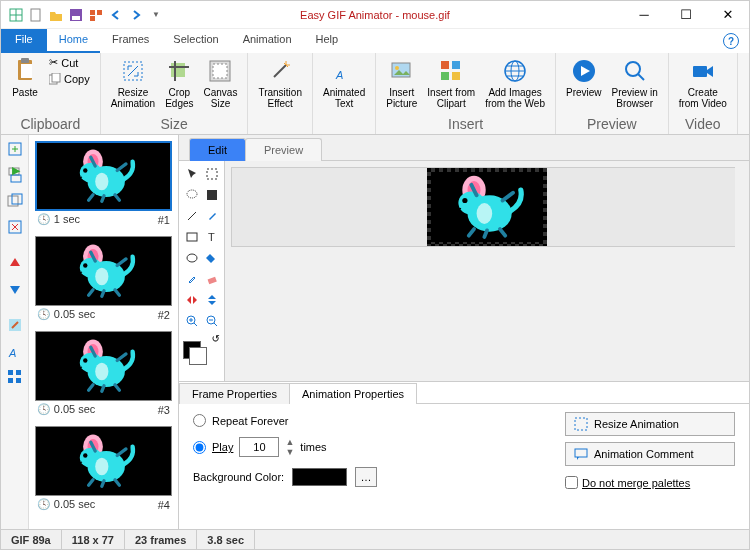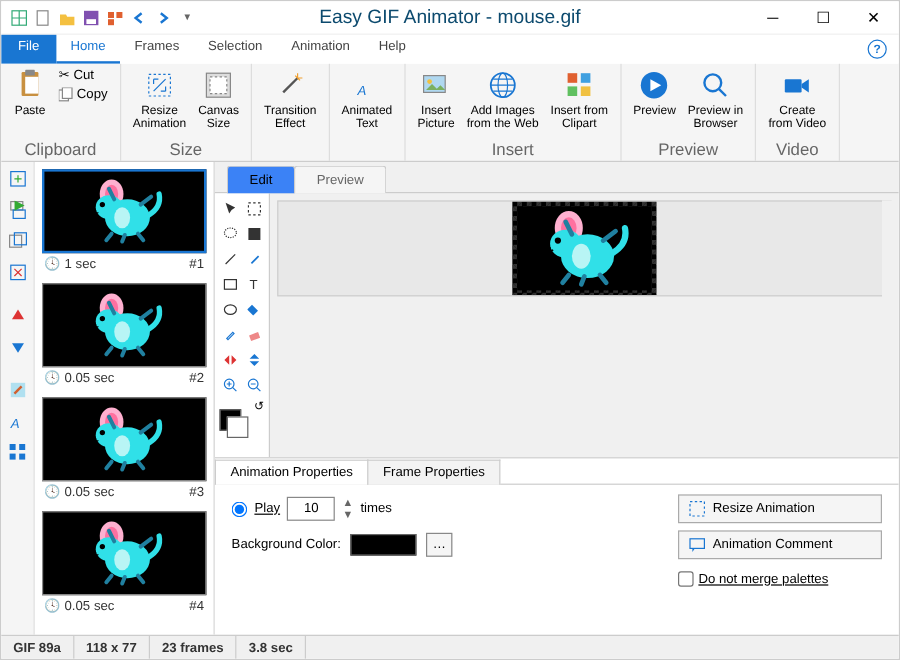--- a/index.html
+++ b/index.html
@@ -1,20 +1,20 @@
 <!DOCTYPE html>
 <html><head>
 <meta charset="utf-8">
 <style>
 * { margin: 0; padding: 0; box-sizing: border-box; font-family: "Segoe UI", Tahoma, sans-serif; font-size: 11px; }
 body { width: 750px; height: 550px; background: #fff; overflow: hidden; display: flex; flex-direction: column; border: 1px solid #ccc; }
 .titlebar { height: 28px; background: #fff; display: flex; align-items: center; position: relative; border-bottom: 1px solid #eee; }
 .qat { display: flex; gap: 2px; padding-left: 6px; align-items: center; }
 .qat-btn { width: 18px; height: 18px; display: flex; align-items: center; justify-content: center; cursor: pointer; }
-.title { position: absolute; left: 50%; transform: translateX(-50%); color: #0c4a6e; font-size: 16px; }
+.title { position: absolute; left: 50%; transform: translateX(-50%); color: #b91c1c; font-size: 11px; }
 .winctrl { position: absolute; right: 0; display: flex; }
 .winctrl div { width: 42px; height: 28px; display: flex; align-items: center; justify-content: center; cursor: pointer; font-size: 13px; }
 
 .tabbar { height: 24px; background: #fff; display: flex; align-items: flex-end; padding-left: 0; position: relative; }
 .file-tab { background: #1976d2; color: #fff; padding: 4px 14px; height: 24px; cursor: pointer; }
 .tab { padding: 4px 12px; cursor: pointer; color: #444; height: 24px; }
 .tab.active { color: #1976d2; border-bottom: 2px solid #1976d2; }
 .help-icon { position: absolute; right: 10px; top: 4px; color: #1976d2; font-weight: bold; cursor: pointer; width: 16px; height: 16px; border: 1px solid #1976d2; border-radius: 50%; display: flex; align-items: center; justify-content: center; font-size: 10px; }
 
 .ribbon { height: 82px; background: #f5f5f5; border-bottom: 1px solid #ccc; display: flex; }
@@ -196,20 +196,30 @@
               <rect x="3" y="3" width="18" height="18" fill="none" stroke="#1976d2" stroke-dasharray="2"></rect>
               <path d="M7 17L17 7M7 7h4M7 7v4M17 17h-4M17 17v-4" stroke="#1976d2" fill="none"></path>
             </svg>
           </div>
         <div class="rlabel" style="white-space:pre-line">Resize
 Animation</div>
       </div>
       <div class="rbtn-big">
         <div class="ricon">
             <svg width="24" height="24">
+              <rect x="4" y="4" width="14" height="14" fill="#b0d890"></rect>
+              <path d="M2 8h20M8 2v20" stroke="#555" stroke-width="2"></path>
+            </svg>
+          </div>
+        <div class="rlabel" style="white-space:pre-line">Crop
+Edges</div>
+      </div>
+      <div class="rbtn-big">
+        <div class="ricon">
+            <svg width="24" height="24">
               <rect x="2" y="2" width="20" height="20" fill="#ddd" stroke="#888"></rect>
               <rect x="5" y="5" width="14" height="14" fill="#fff" stroke="#888" stroke-dasharray="2"></rect>
             </svg>
           </div>
         <div class="rlabel" style="white-space:pre-line">Canvas
 Size</div>
       </div>
     </div>
     <div class="rgroup-label">Size</div>
   </div>
@@ -254,39 +264,39 @@
               <circle cx="7" cy="9" r="2" fill="#f0c040"></circle>
               <path d="M4 16l5-5 4 4 3-3 4 4" fill="#7ab060"></path>
             </svg>
           </div>
         <div class="rlabel" style="white-space:pre-line">Insert
 Picture</div>
       </div>
       <div class="rbtn-big">
         <div class="ricon">
             <svg width="24" height="24">
-              <circle cx="12" cy="12" r="10" fill="none" stroke="#1976d2" stroke-width="1.5"></circle>
-              <ellipse cx="12" cy="12" rx="4" ry="10" fill="none" stroke="#1976d2"></ellipse>
-              <path d="M2 12h20M4 7h16M4 17h16" stroke="#1976d2"></path>
-            </svg>
-          </div>
-        <div class="rlabel" style="white-space:pre-line">Add Images
-from the Web</div>
-      </div>
-      <div class="rbtn-big">
-        <div class="ricon">
-            <svg width="24" height="24">
               <rect x="2" y="2" width="8" height="8" fill="#e06030"></rect>
               <rect x="13" y="2" width="8" height="8" fill="#40a0e0"></rect>
               <rect x="2" y="13" width="8" height="8" fill="#60c060"></rect>
               <rect x="13" y="13" width="8" height="8" fill="#f0c040"></rect>
             </svg>
           </div>
         <div class="rlabel" style="white-space:pre-line">Insert from
 Clipart</div>
+      </div>
+      <div class="rbtn-big">
+        <div class="ricon">
+            <svg width="24" height="24">
+              <circle cx="12" cy="12" r="10" fill="none" stroke="#1976d2" stroke-width="1.5"></circle>
+              <ellipse cx="12" cy="12" rx="4" ry="10" fill="none" stroke="#1976d2"></ellipse>
+              <path d="M2 12h20M4 7h16M4 17h16" stroke="#1976d2"></path>
+            </svg>
+          </div>
+        <div class="rlabel" style="white-space:pre-line">Add Images
+from the Web</div>
       </div>
     </div>
     <div class="rgroup-label">Insert</div>
   </div>
 
   <div class="rgroup">
     <div class="rgroup-items">
       <div class="rbtn-big">
         <div class="ricon">
             <svg width="24" height="24">
@@ -556,25 +566,29 @@
               </div>
           </div>
         </div>
         <div class="vscroll"></div>
         <div class="hscroll"></div>
       </div>
     </div>
 
     <div class="props-panel">
       <div class="props-tabs">
+        <div class="ptab inactive">Frame Properties</div>
         <div class="ptab">Animation Properties</div>
-        <div class="ptab inactive">Frame Properties</div>
       </div>
       <div class="props-body">
         <div class="props-left">
+          <label class="radio-row">
+              <input type="radio" name="rpt" style="">
+              <span>Repeat Forever</span>
+            </label>
           <div class="radio-row">
             <label class="radio-row">
                 <input type="radio" name="rpt" checked="" style="">
                 <span style="text-decoration:underline">Play</span>
               </label>
             <input class="num-input" value="10" style="">
             <span style="font-size:9px;color:#666;cursor:pointer">▲<br>▼</span>
             <span>times</span>
           </div>
           <div class="bg-row">

